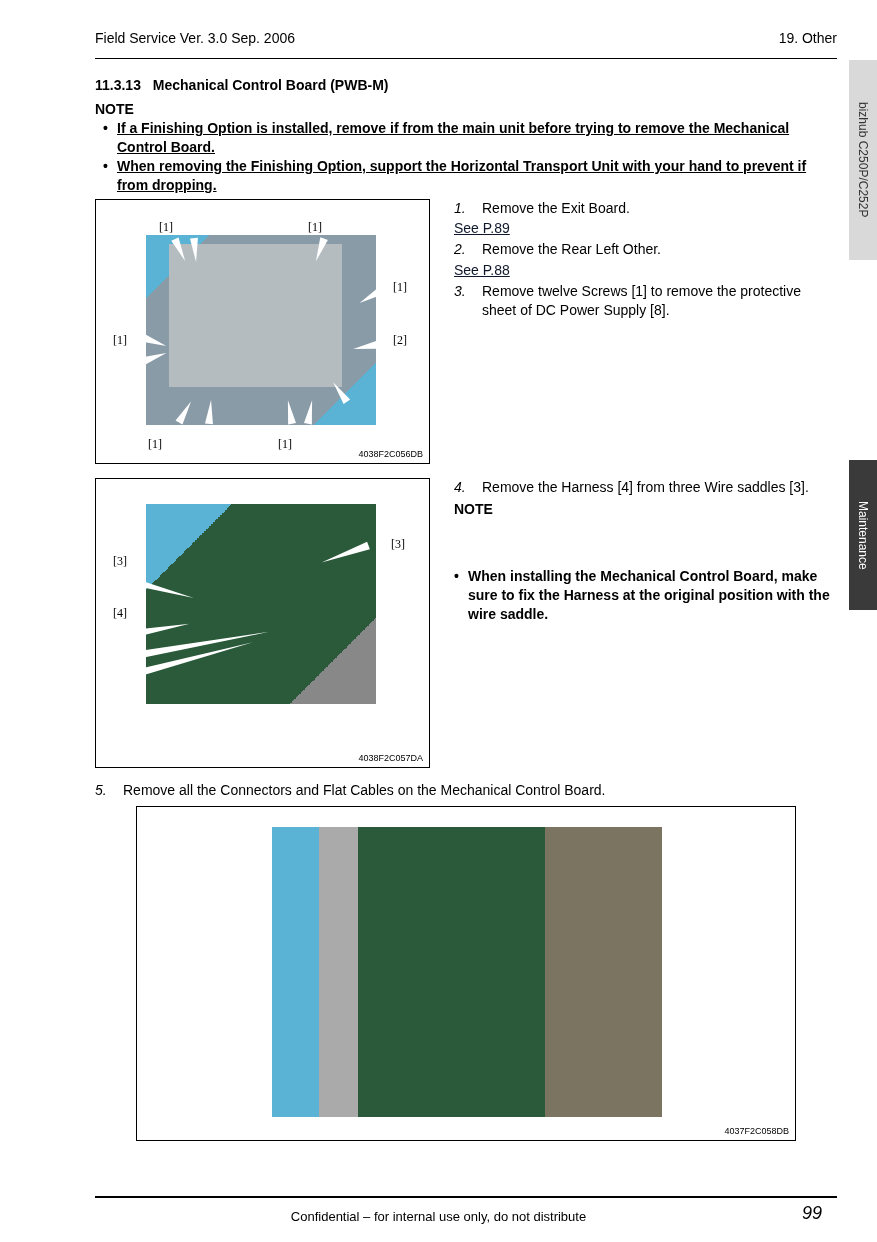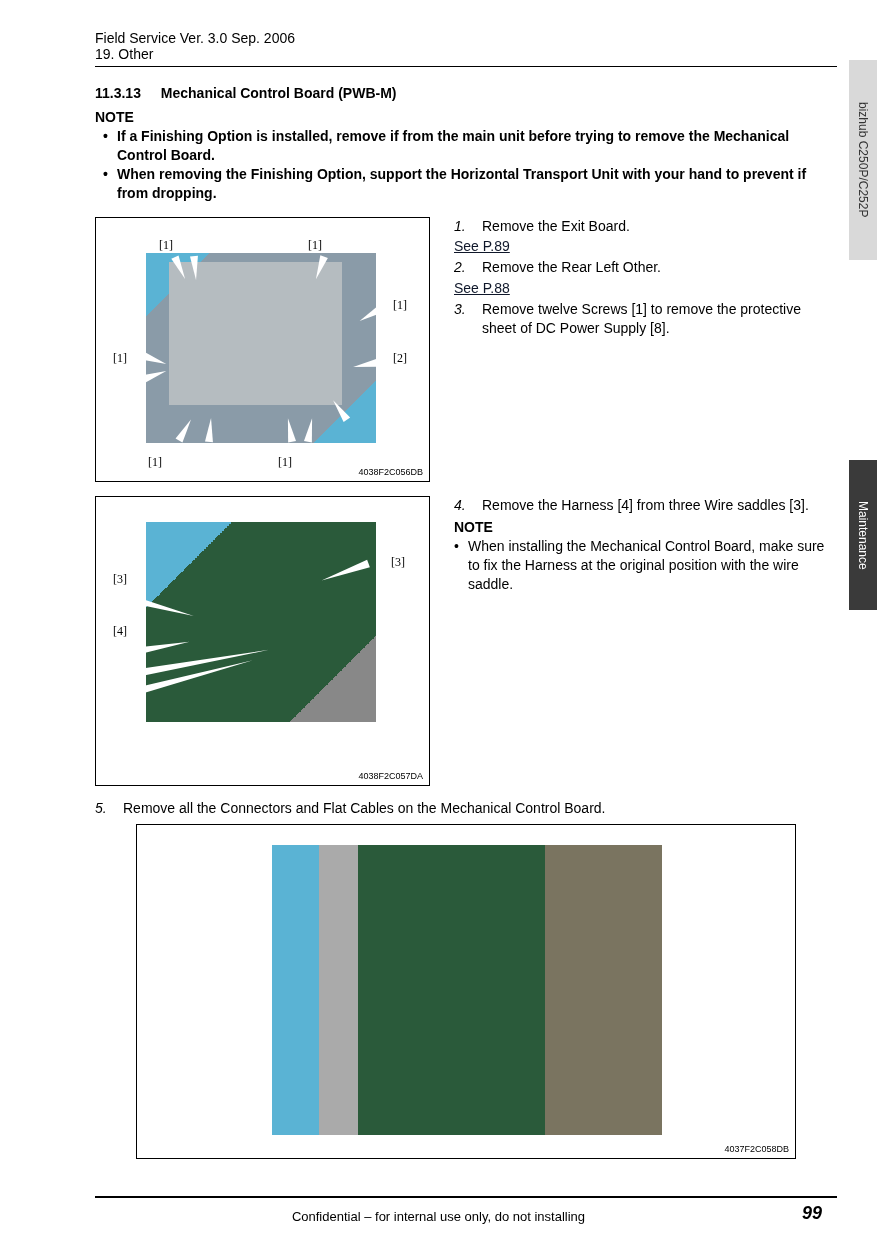--- a/index.html
+++ b/index.html
@@ -14,40 +14,40 @@
   }
   .page {
     padding: 30px 40px 20px 95px;
     position: relative;
     height: 100%;
   }
   .header {
     display: flex;
     justify-content: space-between;
     border-bottom: 1px solid #000;
-    padding-bottom: 4px;
+    padding-bottom: 12px;
     margin-bottom: 18px;
     font-size: 14px;
-    flex-direction: column;
   }
   .section-title {
     font-weight: bold;
     font-size: 14px;
     margin-bottom: 8px;
   }
-  .section-number { margin-right: 16px; }
+  .section-number { margin-right: 8px; }
   .note-label {
     font-weight: bold;
     font-size: 14px;
     margin-bottom: 2px;
   }
   .bullet-list {
     list-style: none;
     padding-left: 0;
-    margin-bottom: 14px;
+    margin-bottom: 4px;
+    text-decoration: underline;
   }
   .bullet-list li {
     font-weight: bold;
     font-size: 14px;
     line-height: 1.35;
     padding-left: 22px;
     position: relative;
   }
   .bullet-list li::before {
     content: "•";
@@ -105,24 +105,25 @@
     flex: 1;
     font-size: 14px;
     line-height: 1.35;
   }
   .step { display:flex; gap: 10px; margin-bottom: 2px; }
   .step-num { font-style: italic; min-width: 18px; }
   .step-body { flex:1; }
   .link { color: #0f172a; display:block; margin-bottom: 2px; }
   .note-inline { font-weight: bold; margin-top: 4px; }
   .bullet-inline {
-    font-weight: normal;
+    font-weight: bold;
     padding-left: 14px;
     position: relative;
     line-height: 1.35;
+    margin-top: 48px;
   }
   .bullet-inline::before {
     content:"•";
     position:absolute; left:0; top:0;
   }
   .step-bottom {
     display:flex; gap:10px; font-size:14px; margin: 8px 0 8px 0;
   }
   .footer-line {
     position: absolute;
@@ -133,21 +134,20 @@
     position:absolute;
     left:0; right:0; bottom: 18px;
     text-align:center;
     font-size: 13px;
   }
   .page-num {
     position:absolute;
     right: 55px; bottom: 18px;
     font-style: italic;
     font-size: 18px;
-    font-weight: bold;
   }
   .side-tab {
     position:absolute;
     right: 0;
     color:#000;
     font-size: 12px;
     writing-mode: vertical-rl;
     text-align:center;
     display:flex;
     align-items:center;
@@ -245,21 +245,21 @@
     <span class="step-num" style="font-style:italic; min-width:18px;">5.</span>
     <span>Remove all the Connectors and Flat Cables on the Mechanical Control Board.</span>
   </div>
 
   <div class="figure fig3">
     <div class="photo photo3"></div>
     <span class="fig-id">4037F2C058DB</span>
   </div>
 
   <div class="footer-line"></div>
-  <div class="footer">Confidential – for internal use only, do not installing</div>
+  <div class="footer">Confidential – for internal use only, do not distribute</div>
   <div class="page-num">99</div>
 </div>
 
 <div class="side-tab tab1">
   <span>bizhub C250P/C252P</span>
 </div>
 <div class="side-tab tab2">
   <span>Maintenance</span>
 </div>
 

